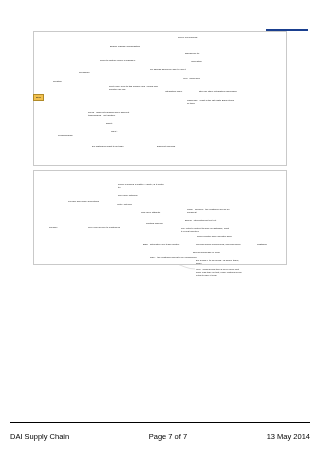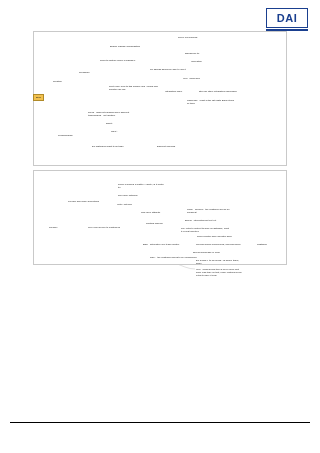--- a/index.html
+++ b/index.html
@@ -94,23 +94,20 @@
   }
   .footer-left { text-align: left; }
   .footer-center { text-align: center; flex: 1; }
   .footer-right { text-align: right; }
 </style>
 </head>
 <body>
 
 <div class="page">
 
-  <div class="logo-box">
-    <span class="logo-text">DAI</span>
-  </div>
   <div class="logo-underline"></div>
 
   <svg class="links" viewBox="0 0 320 453">
     <g stroke="#9a9a9a" stroke-width="0.3" fill="none">
 
       <path d="M33,98 C45,98 42,71 52,81"></path>
       <path d="M52,81 C64,81 70,71 78,72"></path>
       <path d="M78,72 C92,72 98,46 109,46"></path>
       <path d="M109,46 C130,46 145,37 177,37"></path>
       <path d="M109,46 C135,46 158,53 184,53"></path>
@@ -203,14 +200,19 @@
       <div class="node" style="left: 193px; top: 251px;">Spend knowledge re wins</div>
       <div class="node" style="left: 196px; top: 259px;">Do a solid 4 to full hours. 48 hours: today,
 how?</div>
       <div class="node" style="left: 150px; top: 256px;">Navy - the customer spend to be empowered</div>
       <div class="node" style="left: 196px; top: 268px;">Well - areas below they'd never spell limit
 more lead time on test, many customers pay
 extra to have it easy</div>
     </div>
 
   <div class="footer-rule"></div>
+  <div class="footer">
+    <span class="footer-left">DAI Supply Chain</span>
+    <span class="footer-center">Page 7 of 7</span>
+    <span class="footer-right">13 May 2014</span>
+  </div>
 
 </div>
 
 </body></html>

